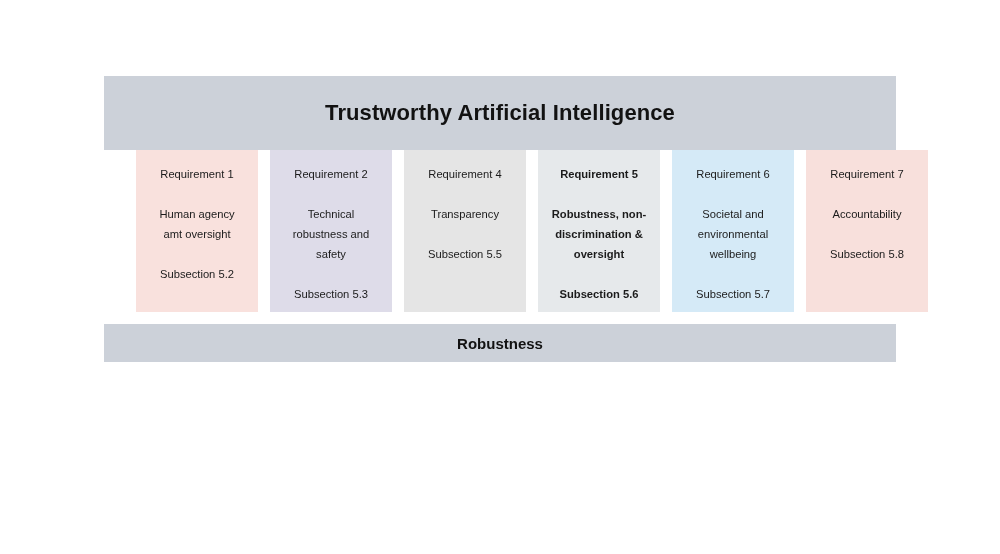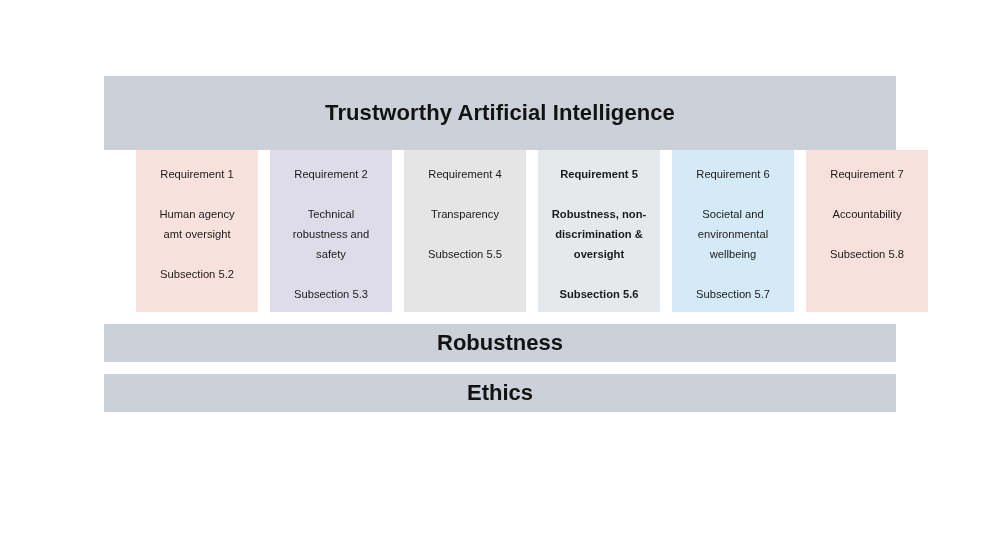--- a/index.html
+++ b/index.html
@@ -76,21 +76,21 @@
     margin-top: 12px;
     width: 100%;
     height: 38px;
     background: #ccd1d9;
     display: flex;
     align-items: center;
     justify-content: center;
     box-sizing: border-box;
   }
   .bar-label {
-    font-size: 22px;
+    font-size: 15px;
     font-weight: bold;
     color: #121212;
     text-align: center;
   }
 </style>
 </head>
 <body style="background: rgb(255, 255, 255);">
 
 <div id="diagram">
 
@@ -144,17 +144,14 @@
       <div class="card-line card-sub">Subsection 5.8</div>
     </div>
 
   </div>
 
   <div class="bar" style="background: rgb(204, 209, 217);">
     <div class="bar-label">Robustness</div>
   </div>
 
 
-  <div class="bar" style="background: rgb(204, 209, 217);">
-    <div class="bar-label">Ethics</div>
-  </div>
 
 </div>
 
 </body></html>

